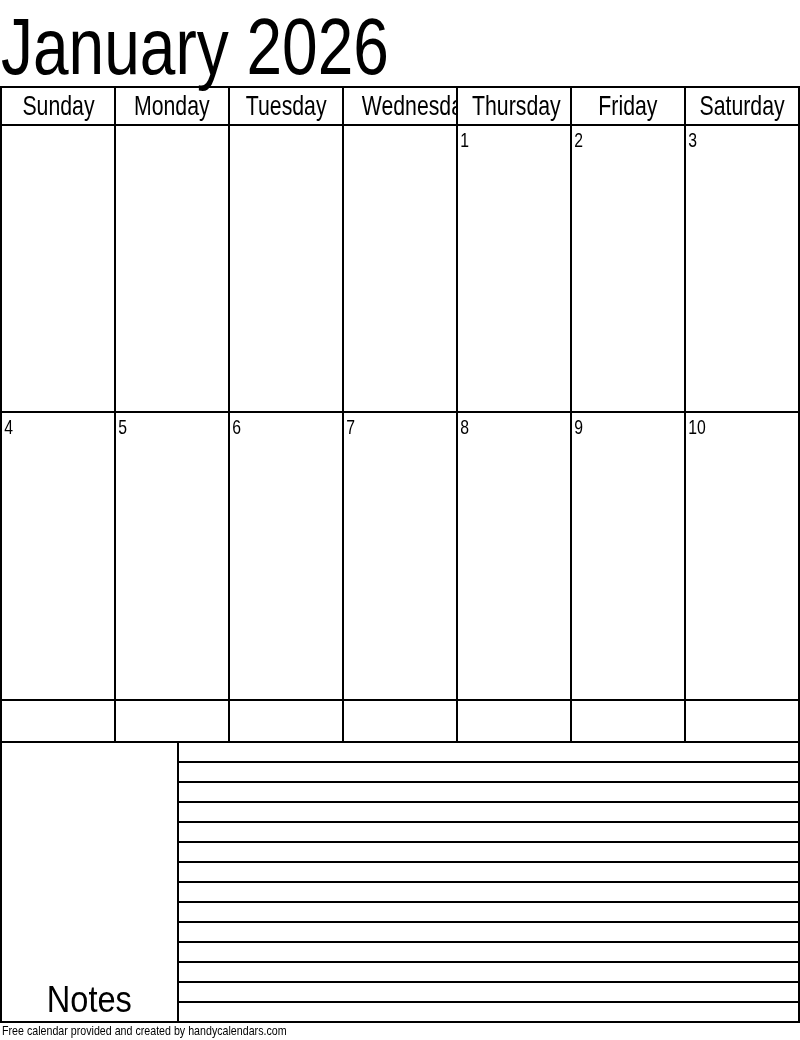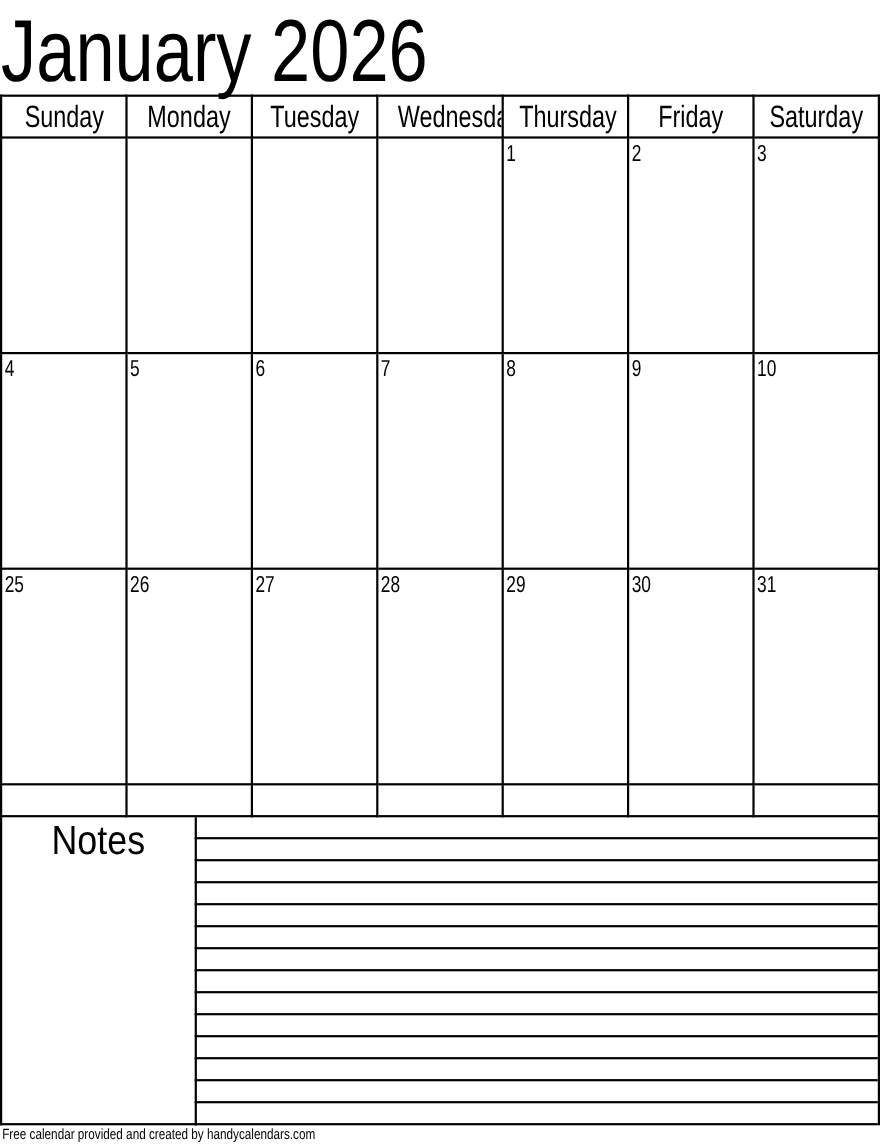--- a/index.html
+++ b/index.html
@@ -38,21 +38,21 @@
     display: block; font-size: 21px; line-height: 1.1;
     padding: 2px 0 0 3px;
     transform: scaleX(0.75); transform-origin: 0 0;
   }
 
   
   .notes-box {
     position: absolute; left: 0; top: 743px;
     width: 179px; height: 280px; box-sizing: border-box;
     border-left: 2px solid #000; border-right: 2px solid #000; border-bottom: 2px solid #000;
-    display: flex; align-items: flex-start; justify-content: center;
+    display: flex; align-items: flex-end; justify-content: center;
   }
   .notes-box .notes-label { font-size: 37px; display: inline-block; transform: scaleX(0.88); }
   .notes-lines {
     position: absolute; left: 177px; top: 743px;
     width: 623px; height: 280px; box-sizing: border-box;
     border-right: 2px solid #000;
     display: flex; flex-direction: column;
   }
   .notes-lines .line { flex: 1 1 0; border-bottom: 2px solid #000; }
 
@@ -122,43 +122,20 @@
         </td>
       <td>
           <span>9</span>
         </td>
       <td>
           <span>10</span>
         </td>
     </tr>
     <tr>
       <td>
-          <span>25</span>
-        </td>
-      <td>
-          <span>26</span>
-        </td>
-      <td>
-          <span>27</span>
-        </td>
-      <td>
-          <span>28</span>
-        </td>
-      <td>
-          <span>29</span>
-        </td>
-      <td>
-          <span>30</span>
-        </td>
-      <td>
-          <span>31</span>
-        </td>
-    </tr>
-    <tr>
-      <td>
           <span></span>
         </td>
       <td>
           <span></span>
         </td>
       <td>
           <span></span>
         </td>
       <td>
           <span></span>

